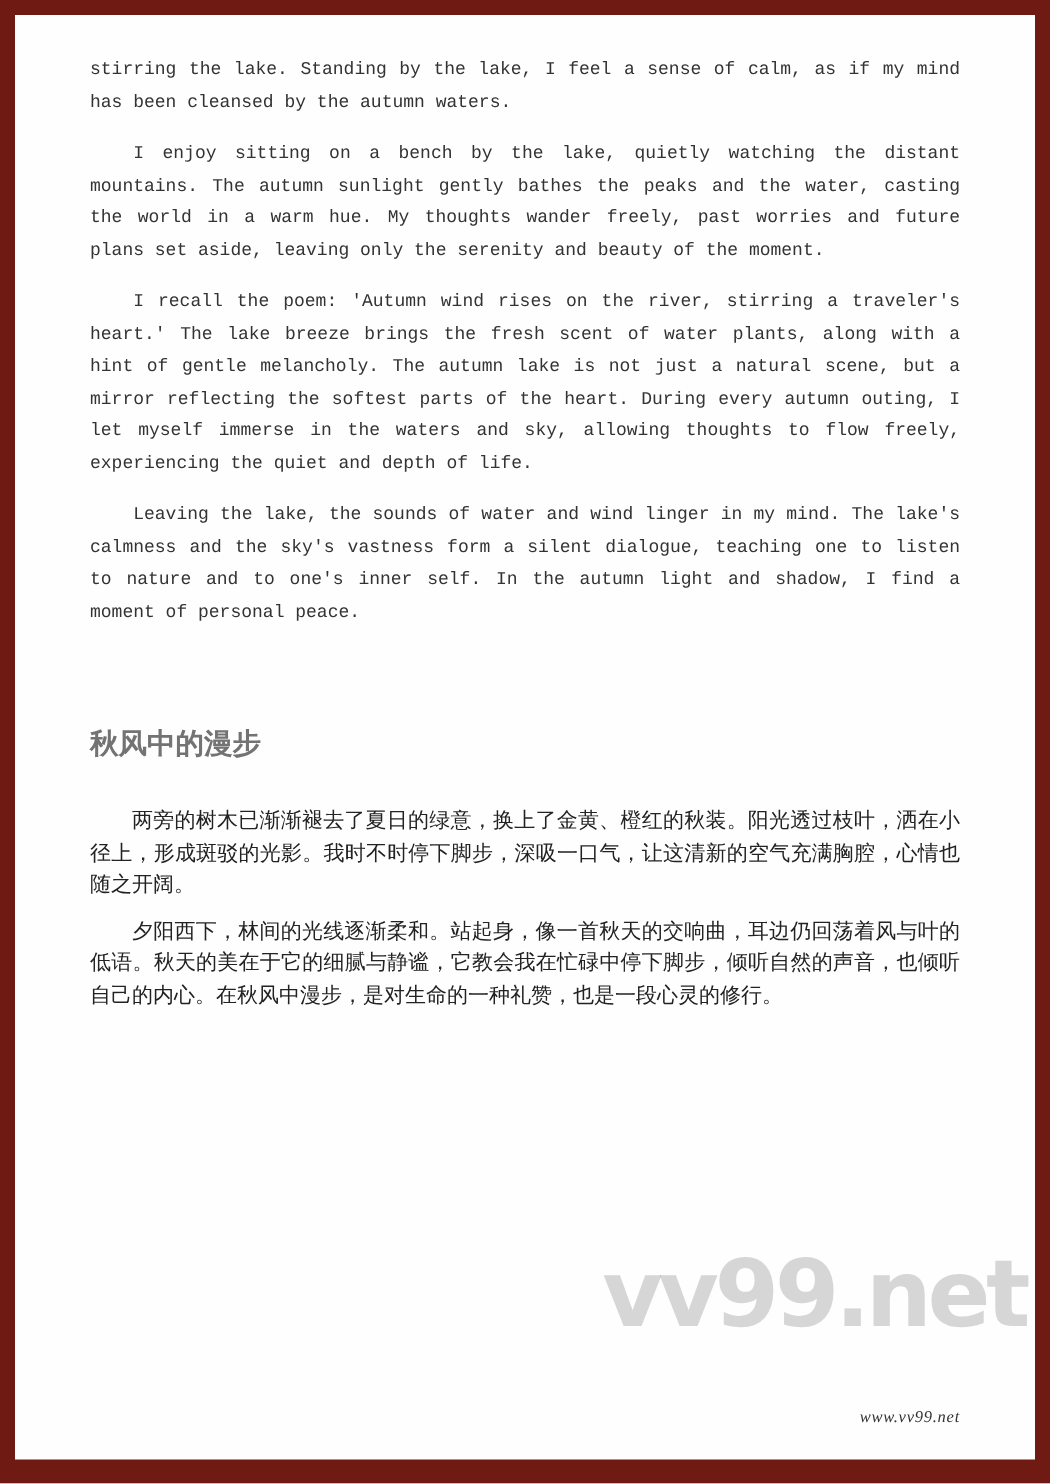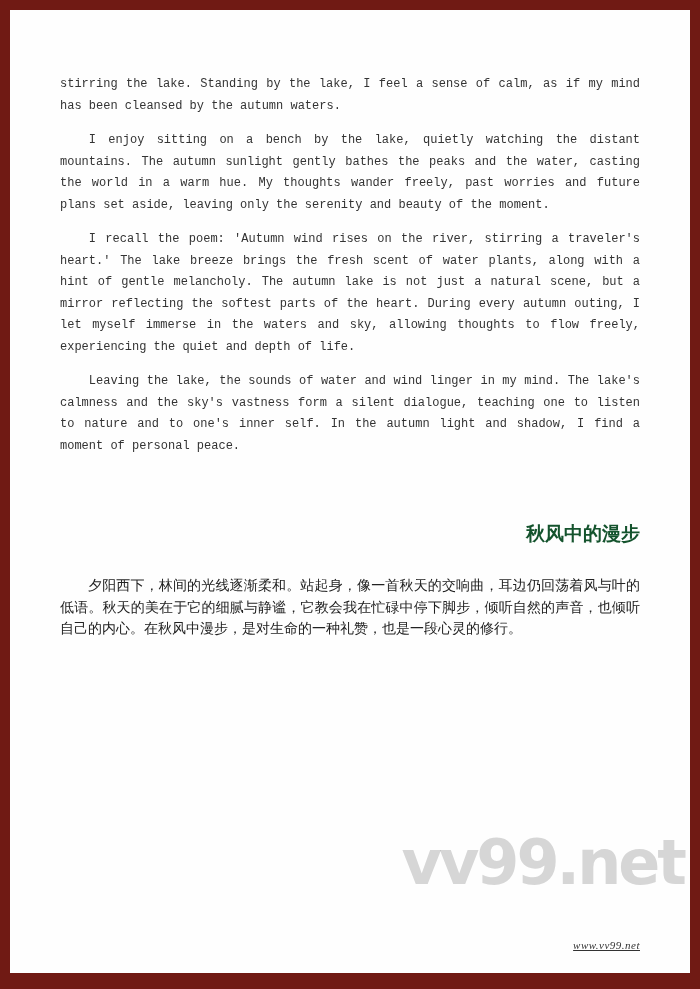--- a/index.html
+++ b/index.html
@@ -14,42 +14,42 @@
     height: 989px;
     box-sizing: border-box;
     margin: 0 auto;
     background: #fefefe;
     border: solid #701a14;          
     border-width: 10px 10px 16px;
     overflow: hidden;
   }
   .content {
     position: relative;
-    padding: 64px 50px 0 50px;
+    padding: 26px 50px 0 50px;
     z-index: 2;
   }
   
   .en {
     font-family: "Liberation Mono", "DejaVu Sans Mono", monospace;
     font-size: 12px;
     line-height: 21.5px;
     text-align: justify;
     color: #333333;
     margin: 0 0 13px 0;
     text-indent: 4ch;
   }
   .en.no-indent { text-indent: 0; }
   
   .cn-title {
     margin: 64px 0 28px 0;
-    text-align: right;
+    text-align: left;
     font-family: Liberation Sans, sans-serif;
     font-size: 19px;
     font-weight: bold;
-    color: #14532d;
+    color: #737373;
   }
   .cn {
     font-family: "Liberation Serif", "DejaVu Serif", serif;
     font-size: 14px;
     line-height: 21.5px;
     text-align: justify;
     text-indent: 2em;
     color: #222222;
     margin: 0 0 9px 0;
   }
@@ -69,39 +69,39 @@
   .footer-url {
     position: absolute;
     right: 50px;
     bottom: 22px;
     z-index: 2;
     font-family: "Liberation Serif", "DejaVu Serif", serif;
     font-style: italic;
     font-size: 11px;
     letter-spacing: 0.5px;
     color: #333333;
-    text-decoration: underline;
   }
 </style>
 </head>
 <body>
 
 <div class="page">
   <div class="content">
 
     <section>
       <p class="en no-indent">stirring the lake. Standing by the lake, I feel a sense of calm, as if my mind has been cleansed by the autumn waters.</p>
       <p class="en">I enjoy sitting on a bench by the lake, quietly watching the distant mountains. The autumn sunlight gently bathes the peaks and the water, casting the world in a warm hue. My thoughts wander freely, past worries and future plans set aside, leaving only the serenity and beauty of the moment.</p>
       <p class="en">I recall the poem: 'Autumn wind rises on the river, stirring a traveler's heart.' The lake breeze brings the fresh scent of water plants, along with a hint of gentle melancholy. The autumn lake is not just a natural scene, but a mirror reflecting the softest parts of the heart. During every autumn outing, I let myself immerse in the waters and sky, allowing thoughts to flow freely, experiencing the quiet and depth of life.</p>
       <p class="en">Leaving the lake, the sounds of water and wind linger in my mind. The lake's calmness and the sky's vastness form a silent dialogue, teaching one to listen to nature and to one's inner self. In the autumn light and shadow, I find a moment of personal peace.</p>
     </section>
 
     <h1 class="cn-title">秋风中的漫步</h1>
 
     <section>
+      <p class="cn">两旁的树木已渐渐褪去了夏日的绿意，换上了金黄、橙红的秋装。阳光透过枝叶，洒在小径上，形成斑驳的光影。我时不时停下脚步，深吸一口气，让这清新的空气充满胸腔，心情也随之开阔。</p>
       <p class="cn">夕阳西下，林间的光线逐渐柔和。站起身，像一首秋天的交响曲，耳边仍回荡着风与叶的低语。秋天的美在于它的细腻与静谧，它教会我在忙碌中停下脚步，倾听自然的声音，也倾听自己的内心。在秋风中漫步，是对生命的一种礼赞，也是一段心灵的修行。</p>
     </section>
 
   </div>
 
   <div class="watermark">vv99.net</div>
 
   <div class="footer-url">www.vv99.net</div>
 </div>
 

